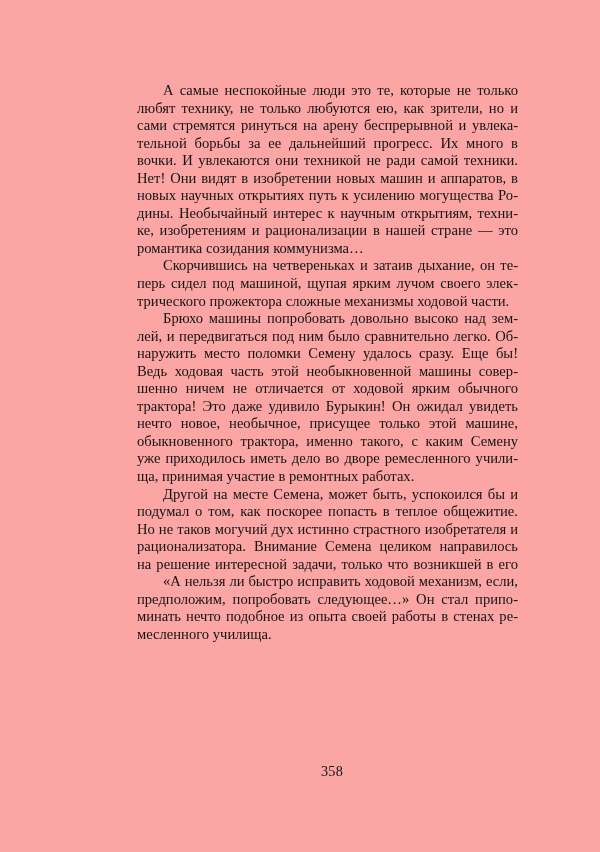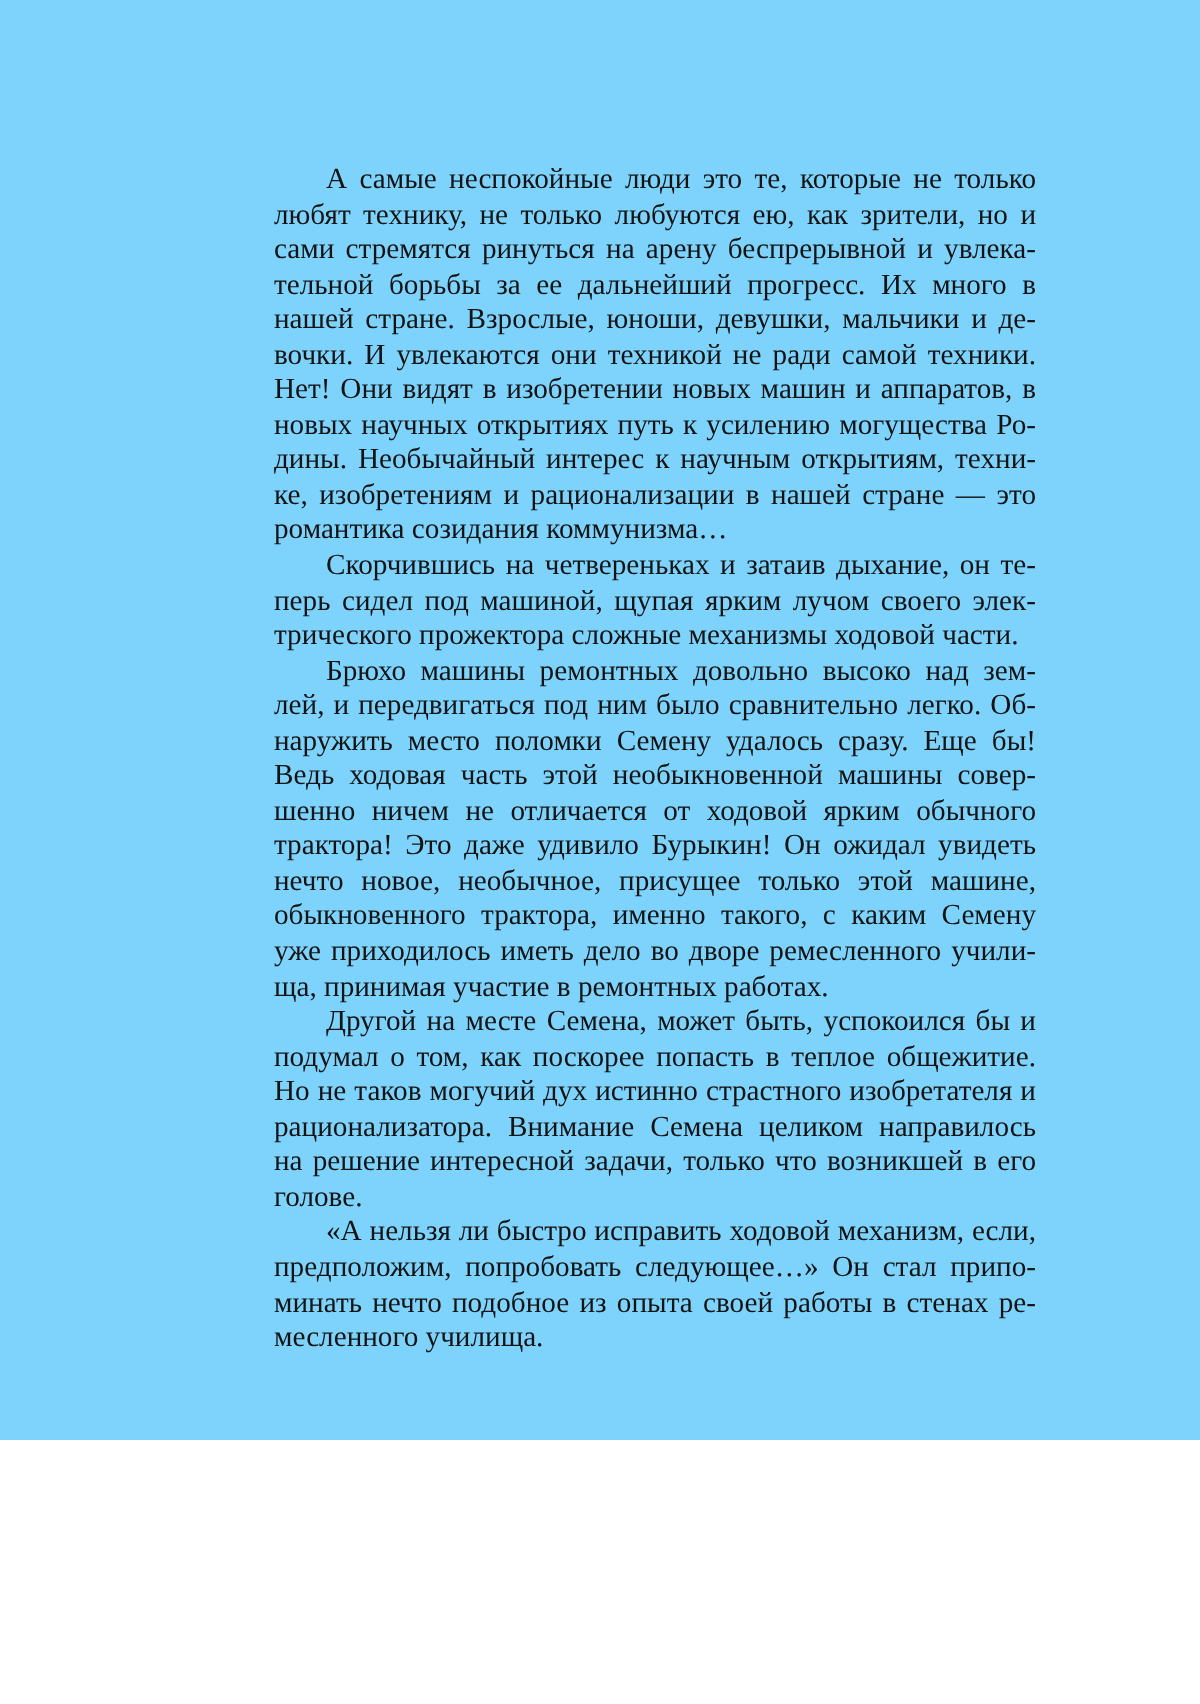--- a/index.html
+++ b/index.html
@@ -5,22 +5,22 @@
 <style>
   html, body {
     margin: 0;
     padding: 0;
     background: #ffffff;
   }
 
   .page {
     position: relative;
     width: 600px;
-    height: 720px;
-    background: #7dd3fc;
+    height: 852px;
+    background: #fca5a5;
     overflow: hidden;
     font-family: "Liberation Serif", "DejaVu Serif", serif;
     color: #111111;
     -webkit-font-smoothing: antialiased;
   }
 
   .text-block {
     position: absolute;
     left: 137px;
     top: 82px;
@@ -72,52 +72,50 @@
 <body>
 
 <div class="page">
 
   <div class="text-block">
       <p class="para">
         <span class="line"><span class="indent"></span><span>А самые неспокойные люди это те, которые не только</span></span>
         <span class="line">любят технику, не только любуются ею, как зрители, но и</span>
         <span class="line">сами стремятся ринуться на арену беспрерывной и увлека-</span>
         <span class="line">тельной борьбы за ее дальнейший прогресс. Их много в</span>
-        <span class="line">нашей стране. Взрослые, юноши, девушки, мальчики и де-</span>
         <span class="line">вочки. И увлекаются они техникой не ради самой техники.</span>
         <span class="line">Нет! Они видят в изобретении новых машин и аппаратов, в</span>
         <span class="line">новых научных открытиях путь к усилению могущества Ро-</span>
         <span class="line">дины. Необычайный интерес к научным открытиям, техни-</span>
         <span class="line">ке, изобретениям и рационализации в нашей стране — это</span>
         <span class="line flush">романтика созидания коммунизма…</span>
       </p>
       <p class="para">
         <span class="line"><span class="indent"></span><span>Скорчившись на четвереньках и затаив дыхание, он те-</span></span>
         <span class="line">перь сидел под машиной, щупая ярким лучом своего элек-</span>
         <span class="line flush">трического прожектора сложные механизмы ходовой части.</span>
       </p>
       <p class="para">
-        <span class="line"><span class="indent"></span><span>Брюхо машины ремонтных довольно высоко над зем-</span></span>
+        <span class="line"><span class="indent"></span><span>Брюхо машины попробовать довольно высоко над зем-</span></span>
         <span class="line">лей, и передвигаться под ним было сравнительно легко. Об-</span>
         <span class="line">наружить место поломки Семену удалось сразу. Еще бы!</span>
         <span class="line">Ведь ходовая часть этой необыкновенной машины совер-</span>
         <span class="line">шенно ничем не отличается от ходовой ярким обычного</span>
         <span class="line">трактора! Это даже удивило Бурыкин! Он ожидал увидеть</span>
         <span class="line">нечто новое, необычное, присущее только этой машине,</span>
         <span class="line">обыкновенного трактора, именно такого, с каким Семену</span>
         <span class="line">уже приходилось иметь дело во дворе ремесленного учили-</span>
         <span class="line flush">ща, принимая участие в ремонтных работах.</span>
       </p>
       <p class="para">
         <span class="line"><span class="indent"></span><span>Другой на месте Семена, может быть, успокоился бы и</span></span>
         <span class="line">подумал о том, как поскорее попасть в теплое общежитие.</span>
         <span class="line">Но не таков могучий дух истинно страстного изобретателя и</span>
         <span class="line">рационализатора. Внимание Семена целиком направилось</span>
         <span class="line">на решение интересной задачи, только что возникшей в его</span>
-        <span class="line flush">голове.</span>
       </p>
       <p class="para">
         <span class="line"><span class="indent"></span><span>«А нельзя ли быстро исправить ходовой механизм, если,</span></span>
         <span class="line">предположим, попробовать следующее…» Он стал припо-</span>
         <span class="line">минать нечто подобное из опыта своей работы в стенах ре-</span>
         <span class="line flush">месленного училища.</span>
       </p>
     </div>
 
   <div class="folio">358</div>

